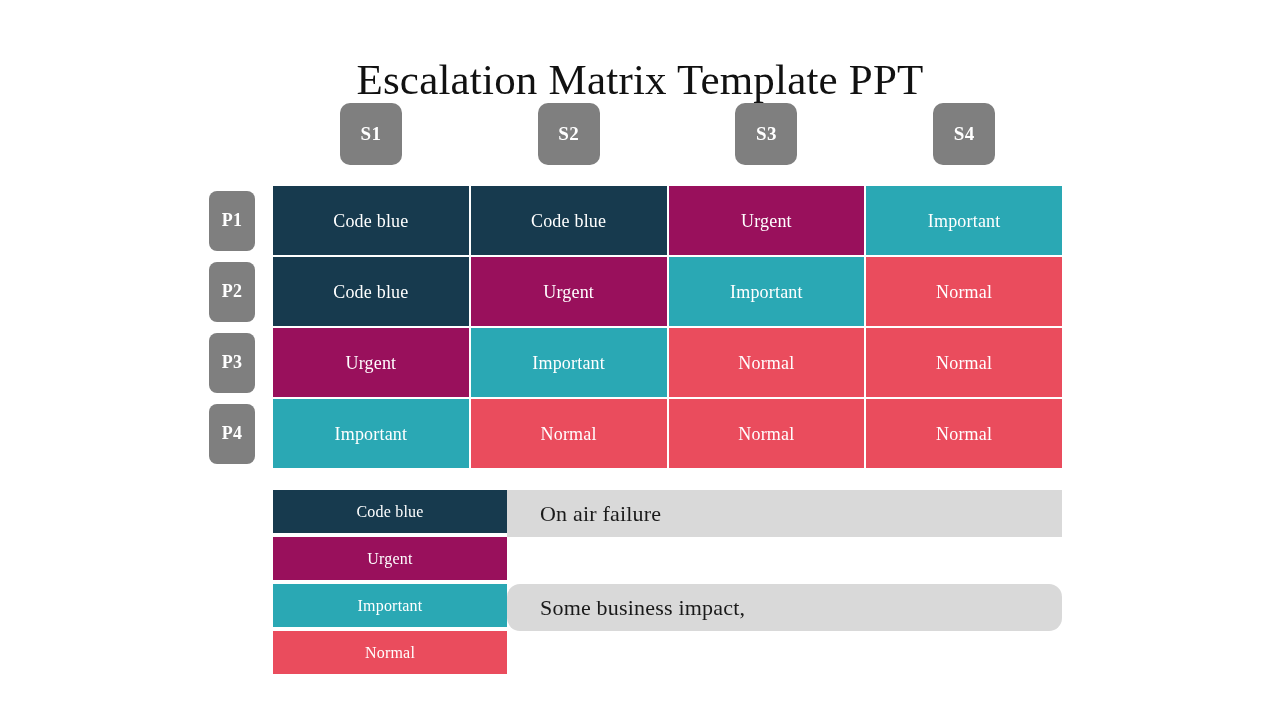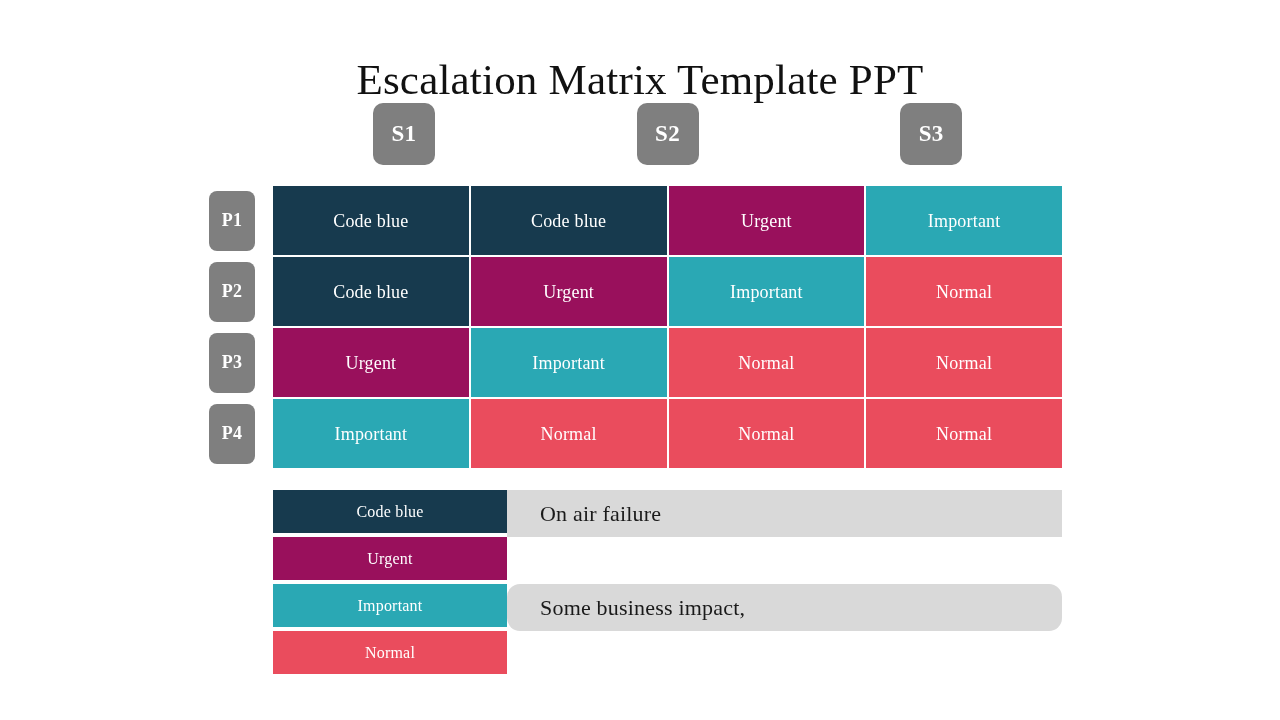--- a/index.html
+++ b/index.html
@@ -77,21 +77,21 @@
   .col-header-slot:last-child { margin-right: 0; }
   .s-badge {
     width: 62px;
     height: 62px;
     border-radius: 10px;
     background: #7f7f7f;
     color: #ffffff;
     display: flex;
     align-items: center;
     justify-content: center;
-    font-size: 23px;
+    font-size: 19px;
     font-weight: bold;
     letter-spacing: 0.3px;
   }
 
   
   .row-headers {
     position: absolute;
     left: 209px;
     top: 186px;
     width: 46px;
@@ -164,20 +164,23 @@
 <div class="col-headers">
     <div class="col-header-slot">
       <div class="s-badge" style="background: rgb(127, 127, 127);">S1</div>
     </div>
     <div class="col-header-slot">
       <div class="s-badge" style="background: rgb(127, 127, 127);">S2</div>
     </div>
     <div class="col-header-slot">
       <div class="s-badge" style="background: rgb(127, 127, 127);">S3</div>
     </div>
+    <div class="col-header-slot">
+      <div class="s-badge" style="background: rgb(127, 127, 127);">S4</div>
+    </div>
   </div>
 
 <div class="row-headers">
     <div class="row-header-slot">
       <div class="p-badge" style="background: rgb(127, 127, 127);">P1</div>
     </div>
     <div class="row-header-slot">
       <div class="p-badge" style="background: rgb(127, 127, 127);">P2</div>
     </div>
     <div class="row-header-slot">

